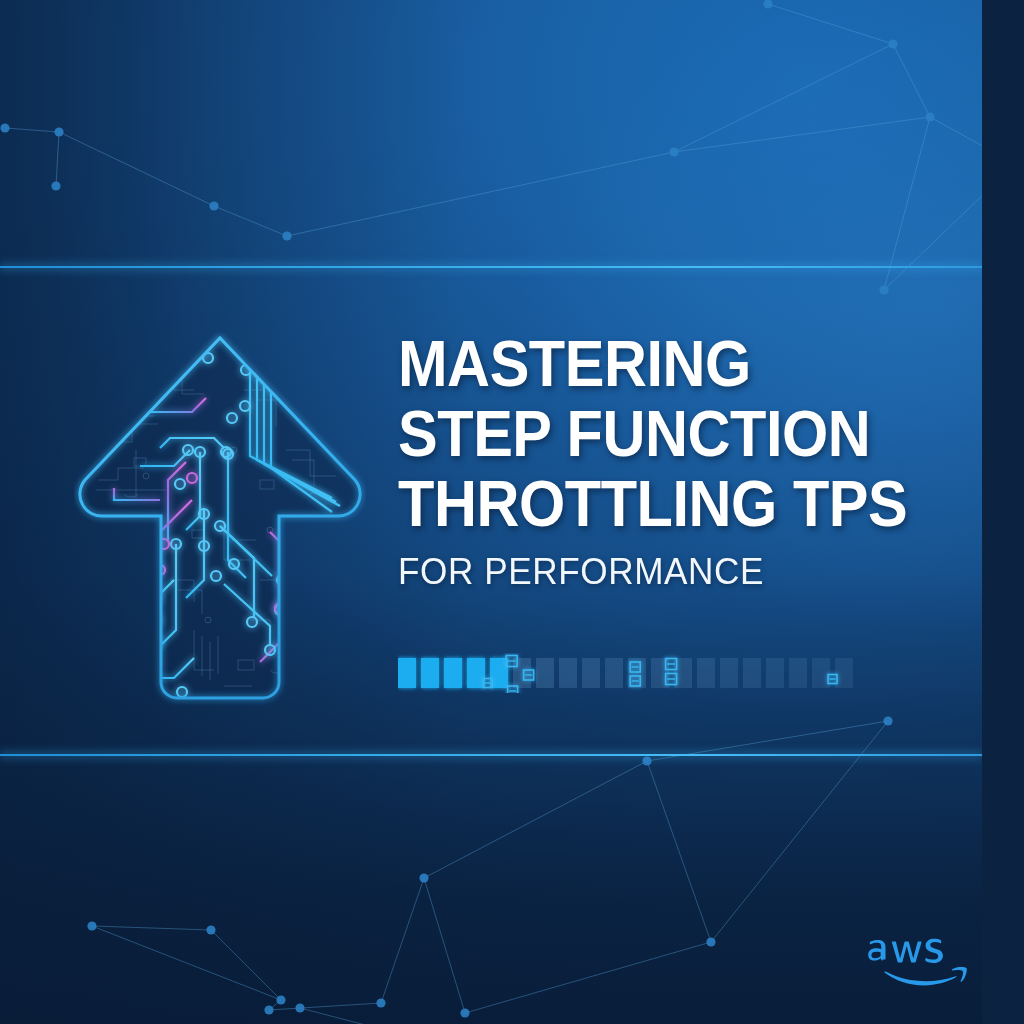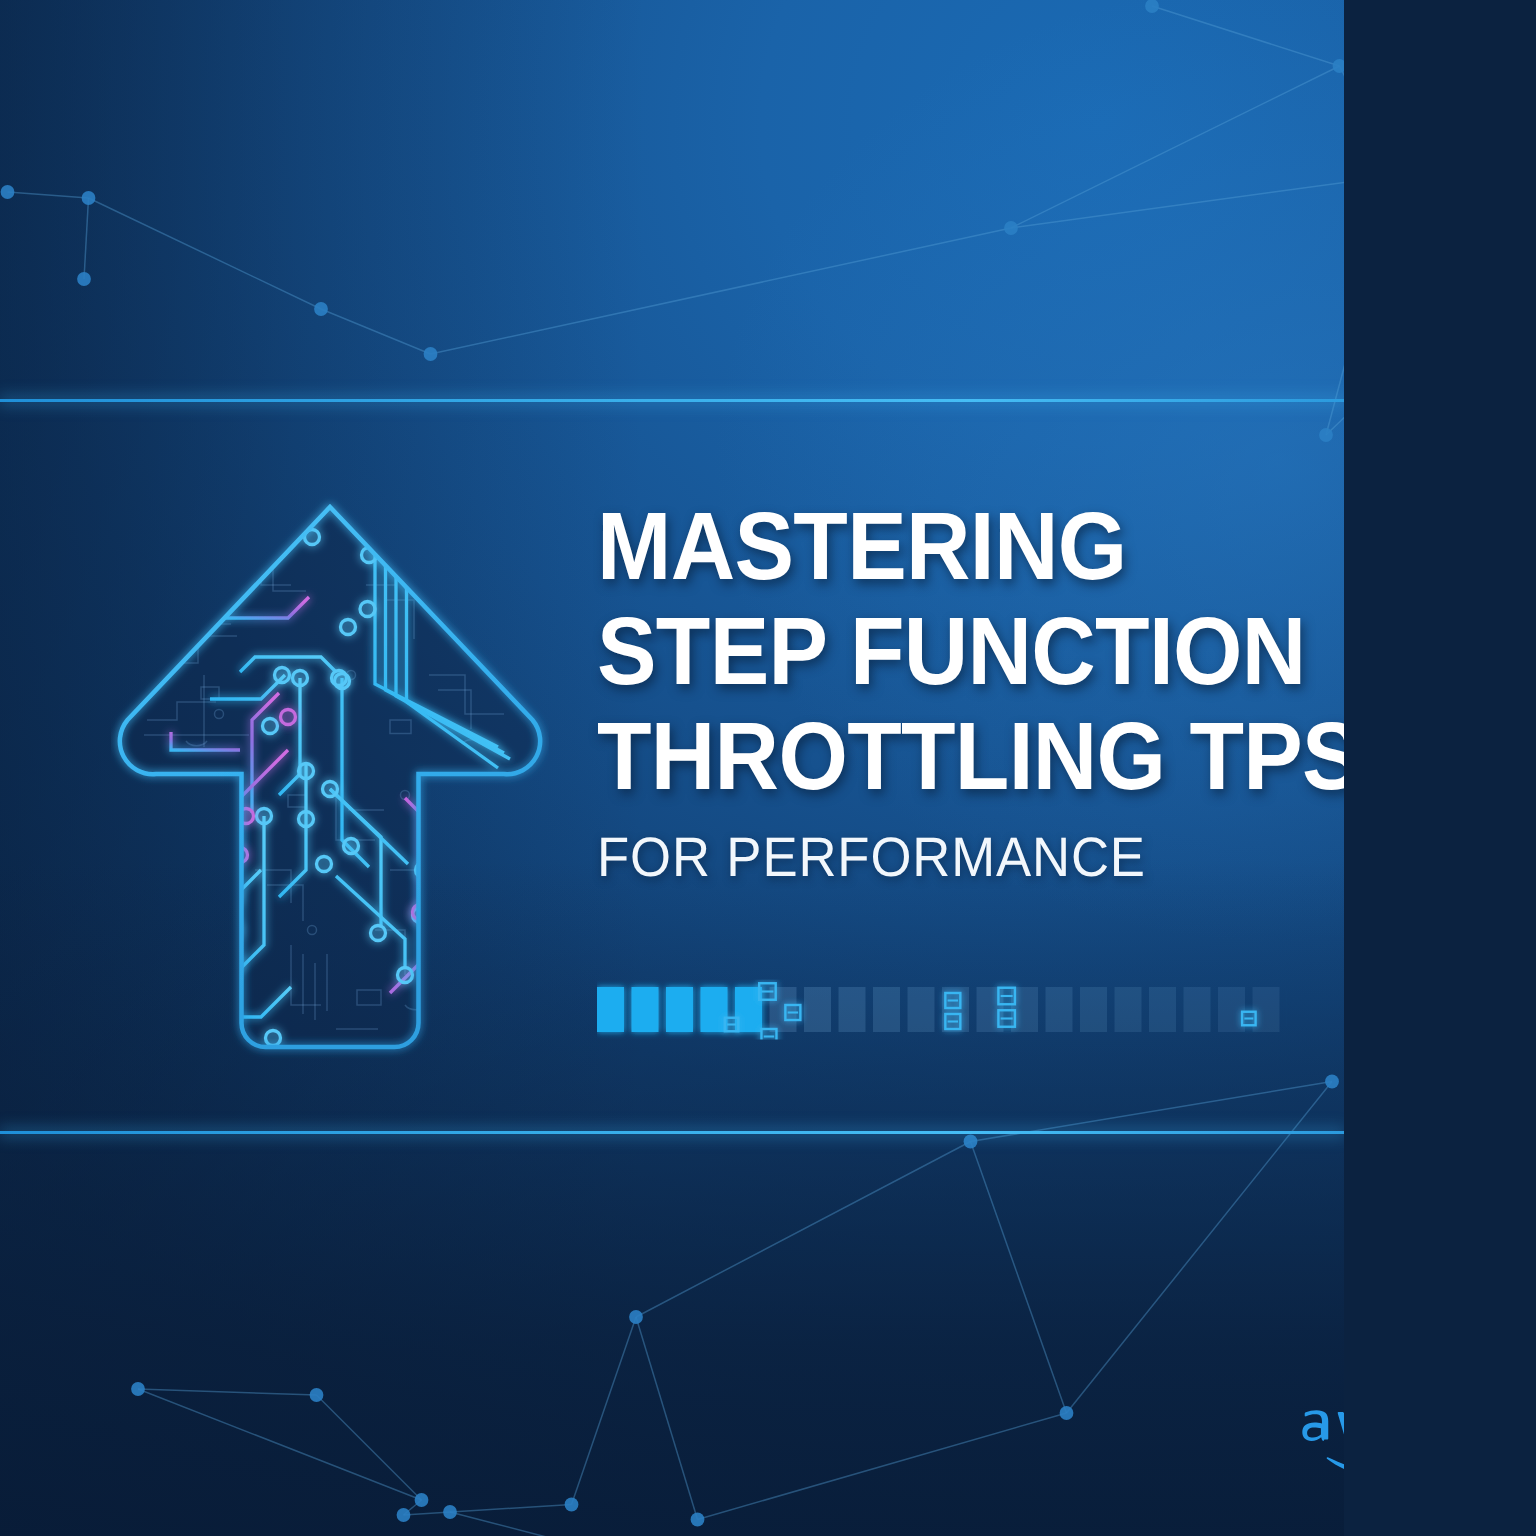--- a/index.html
+++ b/index.html
@@ -2,21 +2,21 @@
 <html><head>
 <meta charset="utf-8">
 <style>
   html, body {
     margin: 0;
     padding: 0;
     background: #0b2240;
   }
   #canvas {
     position: relative;
-    width: 896px;
+    width: 982px;
     height: 1024px;
     overflow: hidden;
     font-family: "Liberation Sans", sans-serif;
     background: #15538f;
   }
 
   
   .bg-base {
     position: absolute;
     inset: 0;

